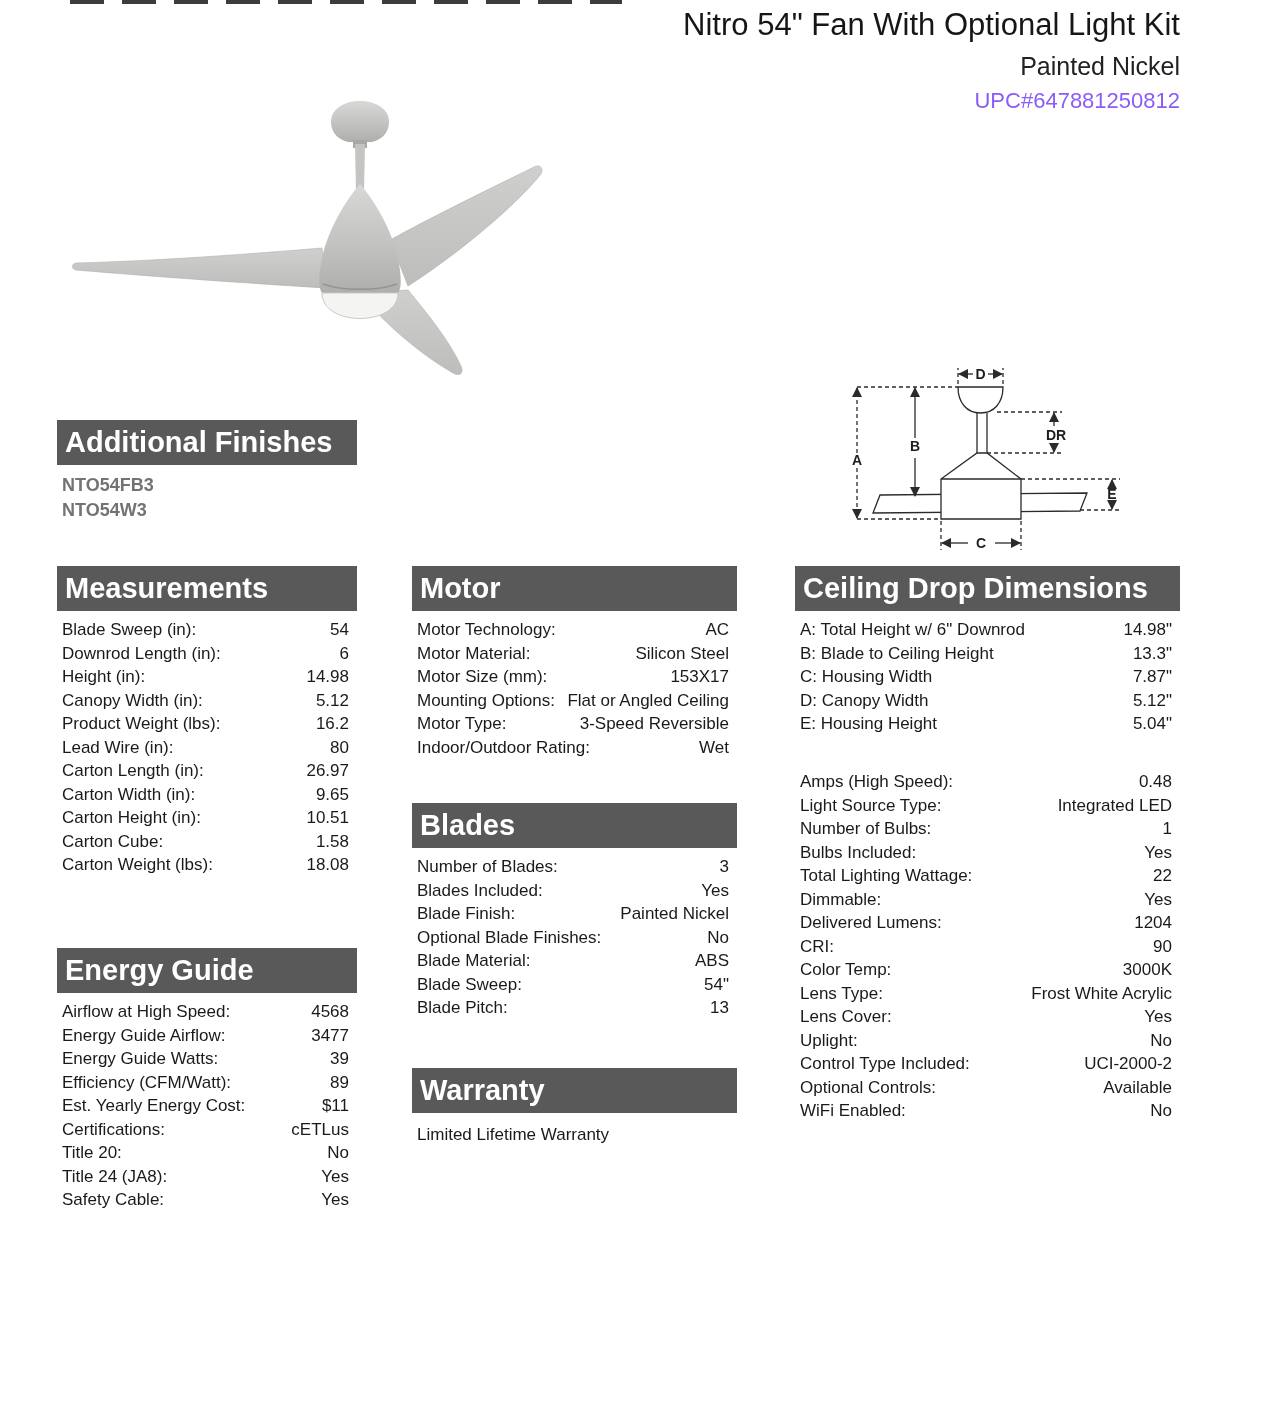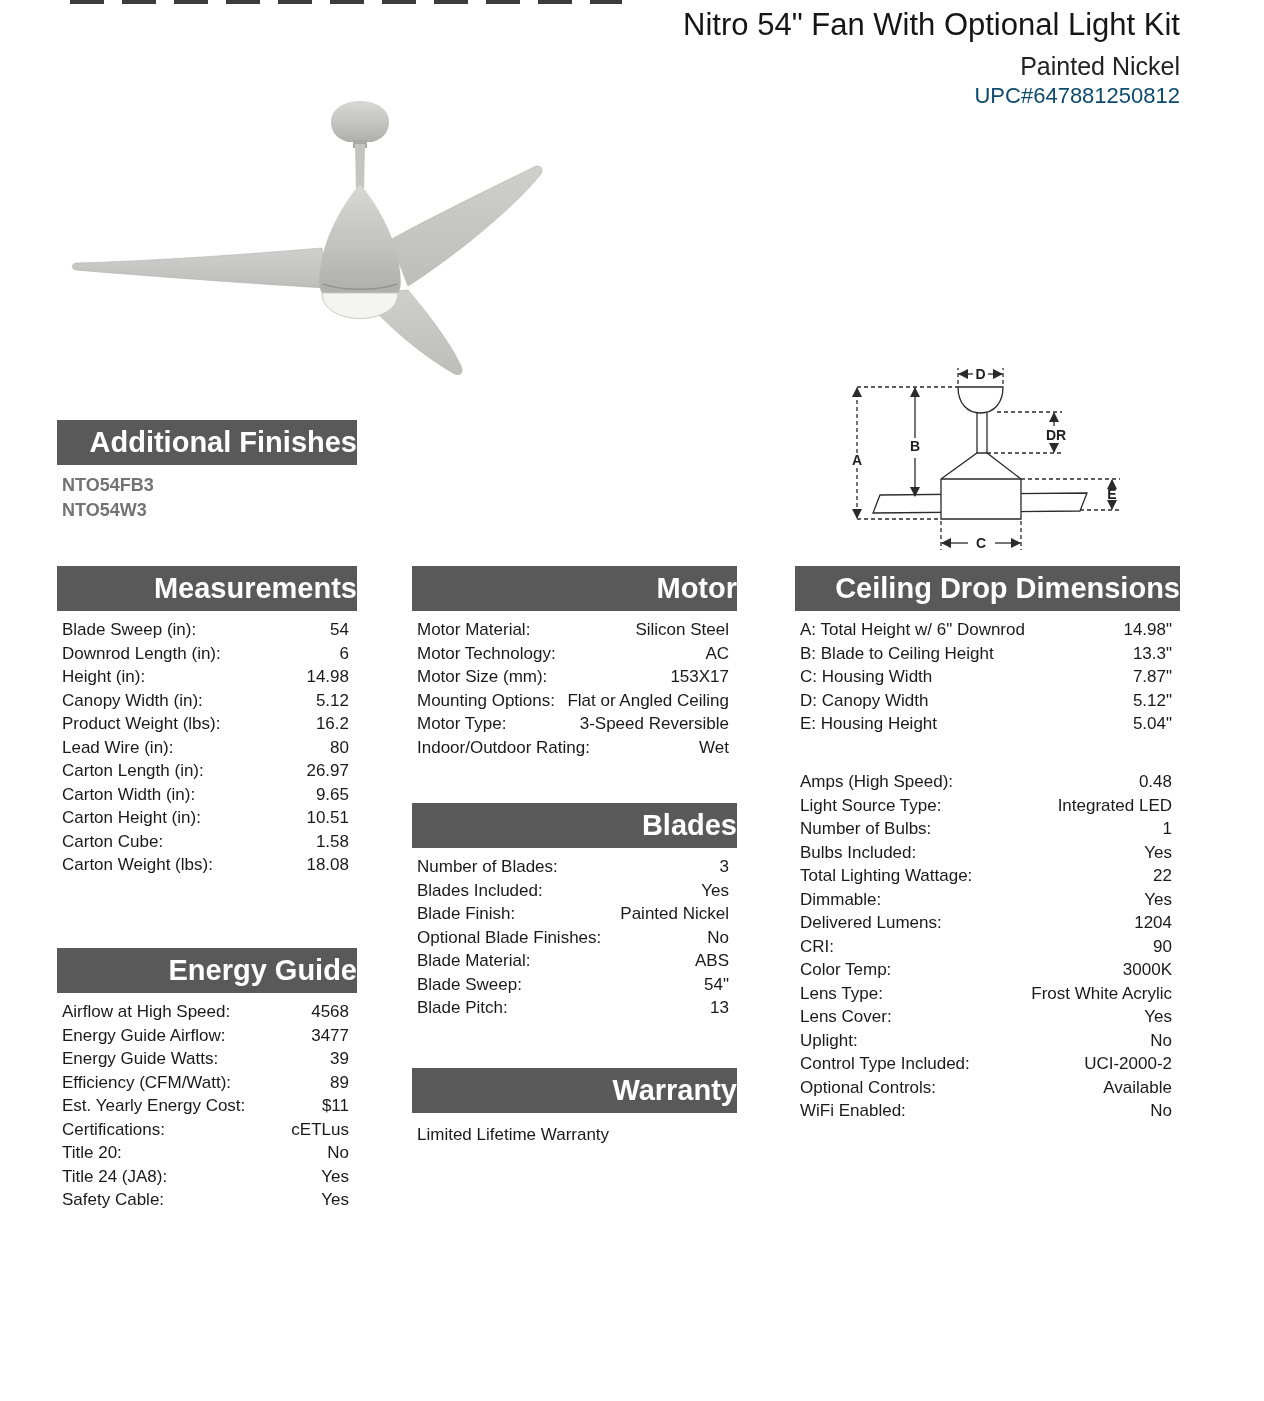--- a/index.html
+++ b/index.html
@@ -7,25 +7,25 @@
     width:1264px;height:1401px;position:relative;background:#ffffff;
     font-family:"Liberation Sans", sans-serif;color:#1a1a1a;overflow:hidden;
   }
   .cutoff{
     position:absolute;left:70px;top:0;width:552px;height:4px;
     background:repeating-linear-gradient(90deg,#3c3c3c 0 34px,transparent 34px 52px);
   }
   .title-block{position:absolute;top:6px;right:84px;text-align:right;line-height:1.25;}
   .title-main{font-size:31px;color:#161616;}
   .title-finish{font-size:25px;margin-top:6px;color:#222;}
-  .title-upc{font-size:22px;color:#0c4a6e;}
+  .title-upc{font-size:22px;margin-top:5px;color:#8b5cf6;}
   .spec-section{position:absolute;}
   .sec-header{
     background:#595959;color:#ffffff;font-weight:bold;font-size:29px;
-    height:45px;line-height:45px;padding-left:8px;white-space:nowrap;overflow:hidden;text-align:right;
+    height:45px;line-height:45px;padding-left:8px;white-space:nowrap;overflow:hidden;
   }
   .sec-rows{margin-top:7px;padding:0 8px 0 5px;}
   .spec-row{display:flex;justify-content:space-between;font-size:17px;line-height:23.5px;}
   .spec-label{white-space:nowrap;}
   .spec-value{white-space:nowrap;padding-left:10px;text-align:left;}
   .finish-list{margin-top:8px;padding-left:5px;}
   .finish-item{font-weight:bold;font-size:18px;line-height:25px;color:#737373;}
   .warranty-text{margin-top:12px;padding-left:5px;font-size:17px;}
   svg text{font-family:"Liberation Sans", sans-serif;}
   .fan-svg{position:absolute;left:60px;top:80px;}
@@ -227,26 +227,26 @@
         <span class="spec-label">Safety Cable:</span>
         <span class="spec-value">Yes</span>
       </div>
     </div>
 </section>
 
 <section class="spec-section" style="left:412px;top:566px;width:325px">
   <div class="sec-header">Motor</div>
   <div class="sec-rows">
       <div class="spec-row">
+        <span class="spec-label">Motor Technology:</span>
+        <span class="spec-value">AC</span>
+      </div>
+      <div class="spec-row">
         <span class="spec-label">Motor Material:</span>
         <span class="spec-value">Silicon Steel</span>
-      </div>
-      <div class="spec-row">
-        <span class="spec-label">Motor Technology:</span>
-        <span class="spec-value">AC</span>
       </div>
       <div class="spec-row">
         <span class="spec-label">Motor Size (mm):</span>
         <span class="spec-value">153X17</span>
       </div>
       <div class="spec-row">
         <span class="spec-label">Mounting Options:</span>
         <span class="spec-value">Flat or Angled Ceiling</span>
       </div>
       <div class="spec-row">

